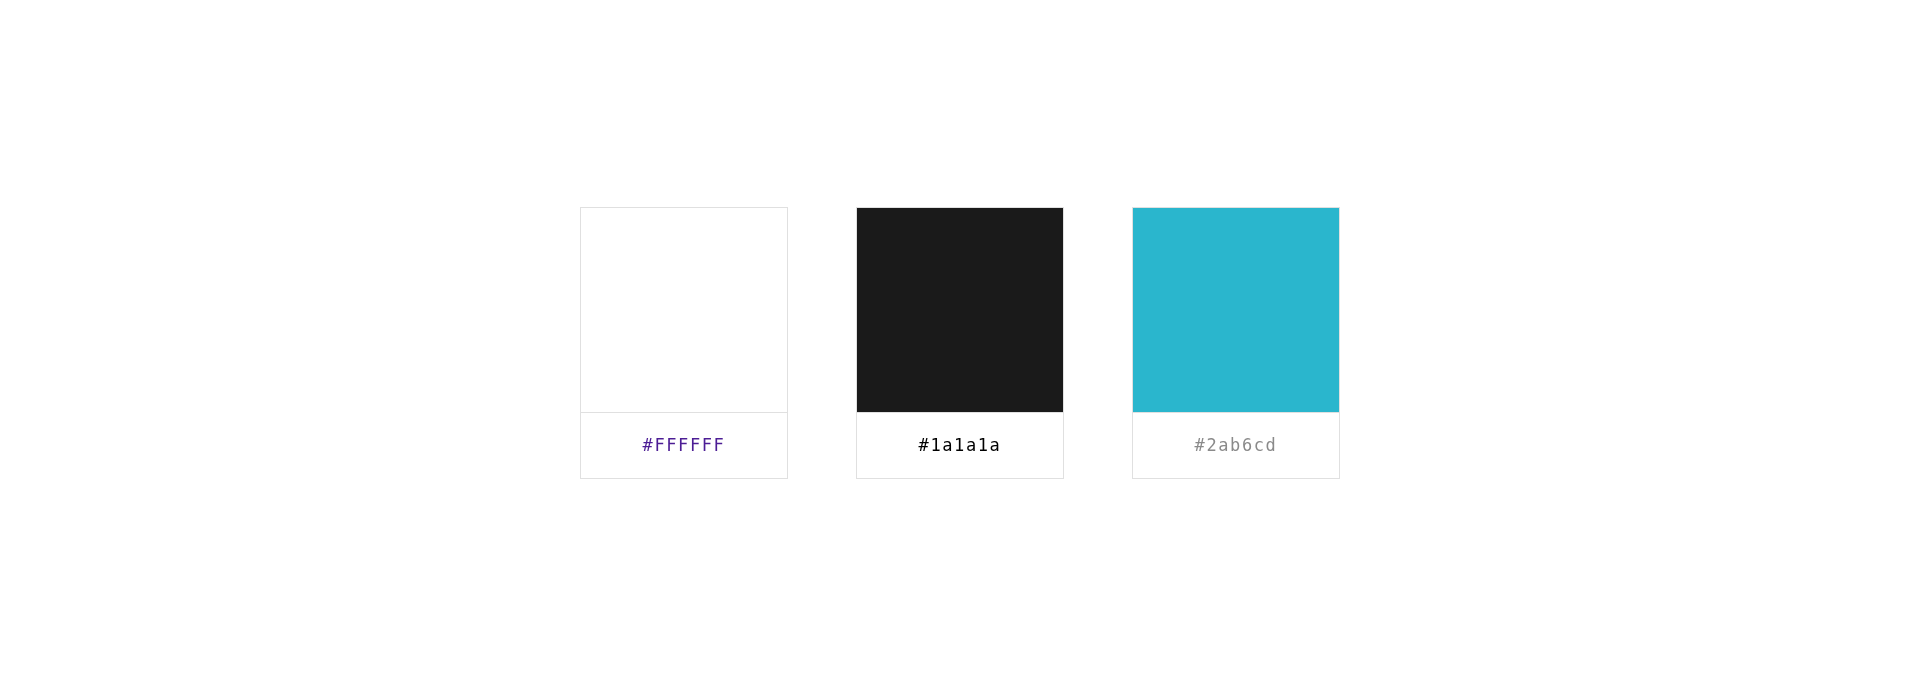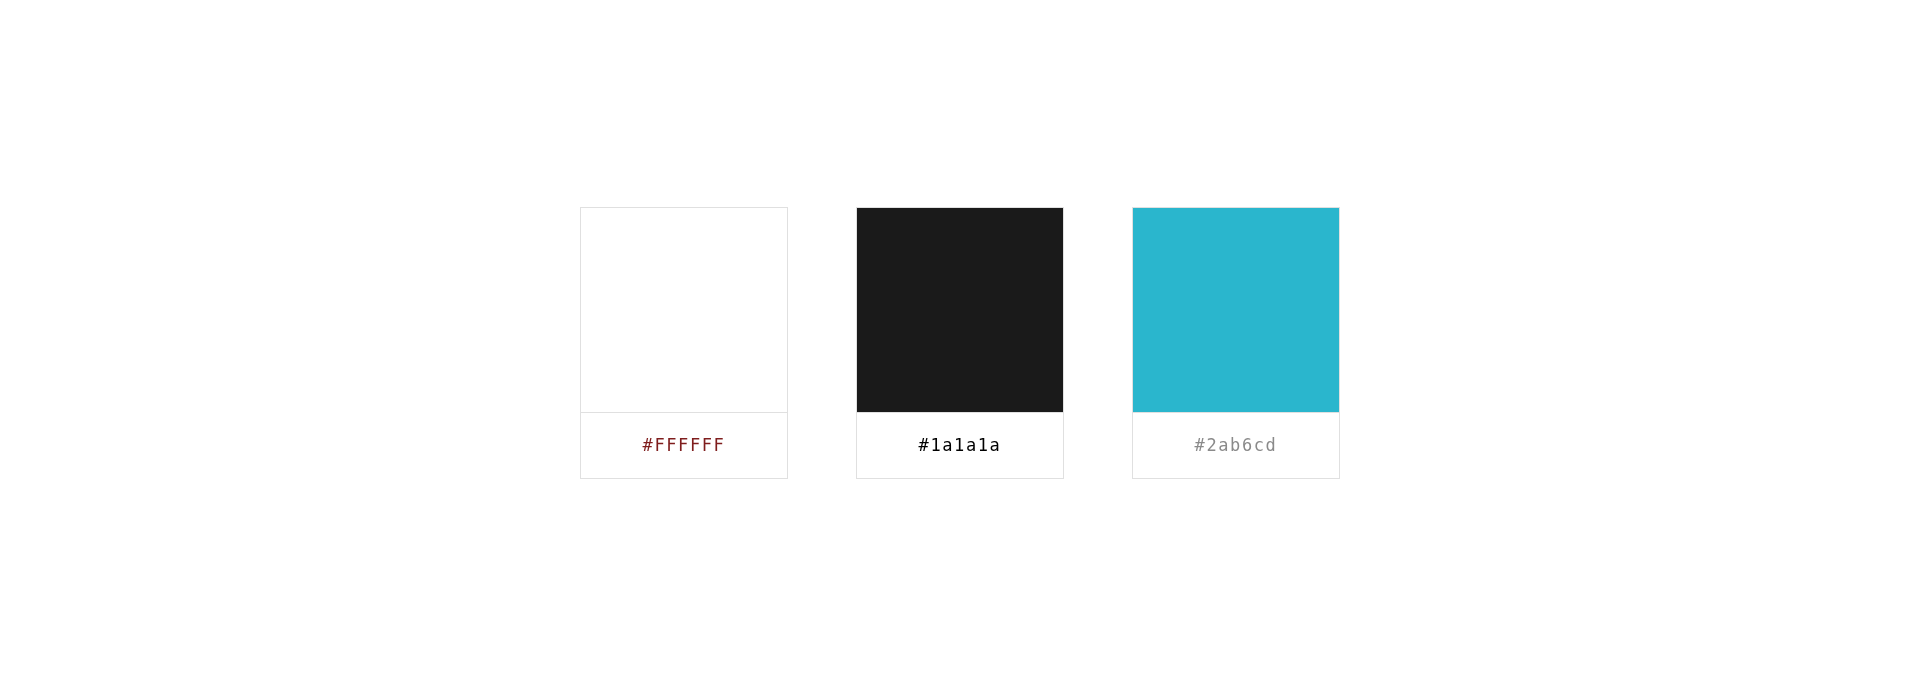--- a/index.html
+++ b/index.html
@@ -75,21 +75,21 @@
 </head>
 <body style="background: rgb(255, 255, 255);">
 
 <div id="palette-stage" style="background: rgb(255, 255, 255);">
 
   <div id="swatch-row">
 
     <div class="swatch-card" style="border-color: rgb(224, 224, 224);">
       <div class="swatch-chip" style="background: rgb(255, 255, 255);"></div>
       <div class="swatch-caption" style="border-top-color: rgb(224, 224, 224);">
-        <span class="swatch-hex" style="color: #7f1d1d;">#FFFFFF</span>
+        <span class="swatch-hex" style="color: #4c1d95;">#FFFFFF</span>
       </div>
     </div>
 
     <div class="swatch-card" style="border-color: rgb(224, 224, 224);">
       <div class="swatch-chip" style="background: rgb(26, 26, 26);"></div>
       <div class="swatch-caption" style="border-top-color: rgb(224, 224, 224);">
         <span class="swatch-hex" style="color: #000000;">#1a1a1a</span>
       </div>
     </div>
 

